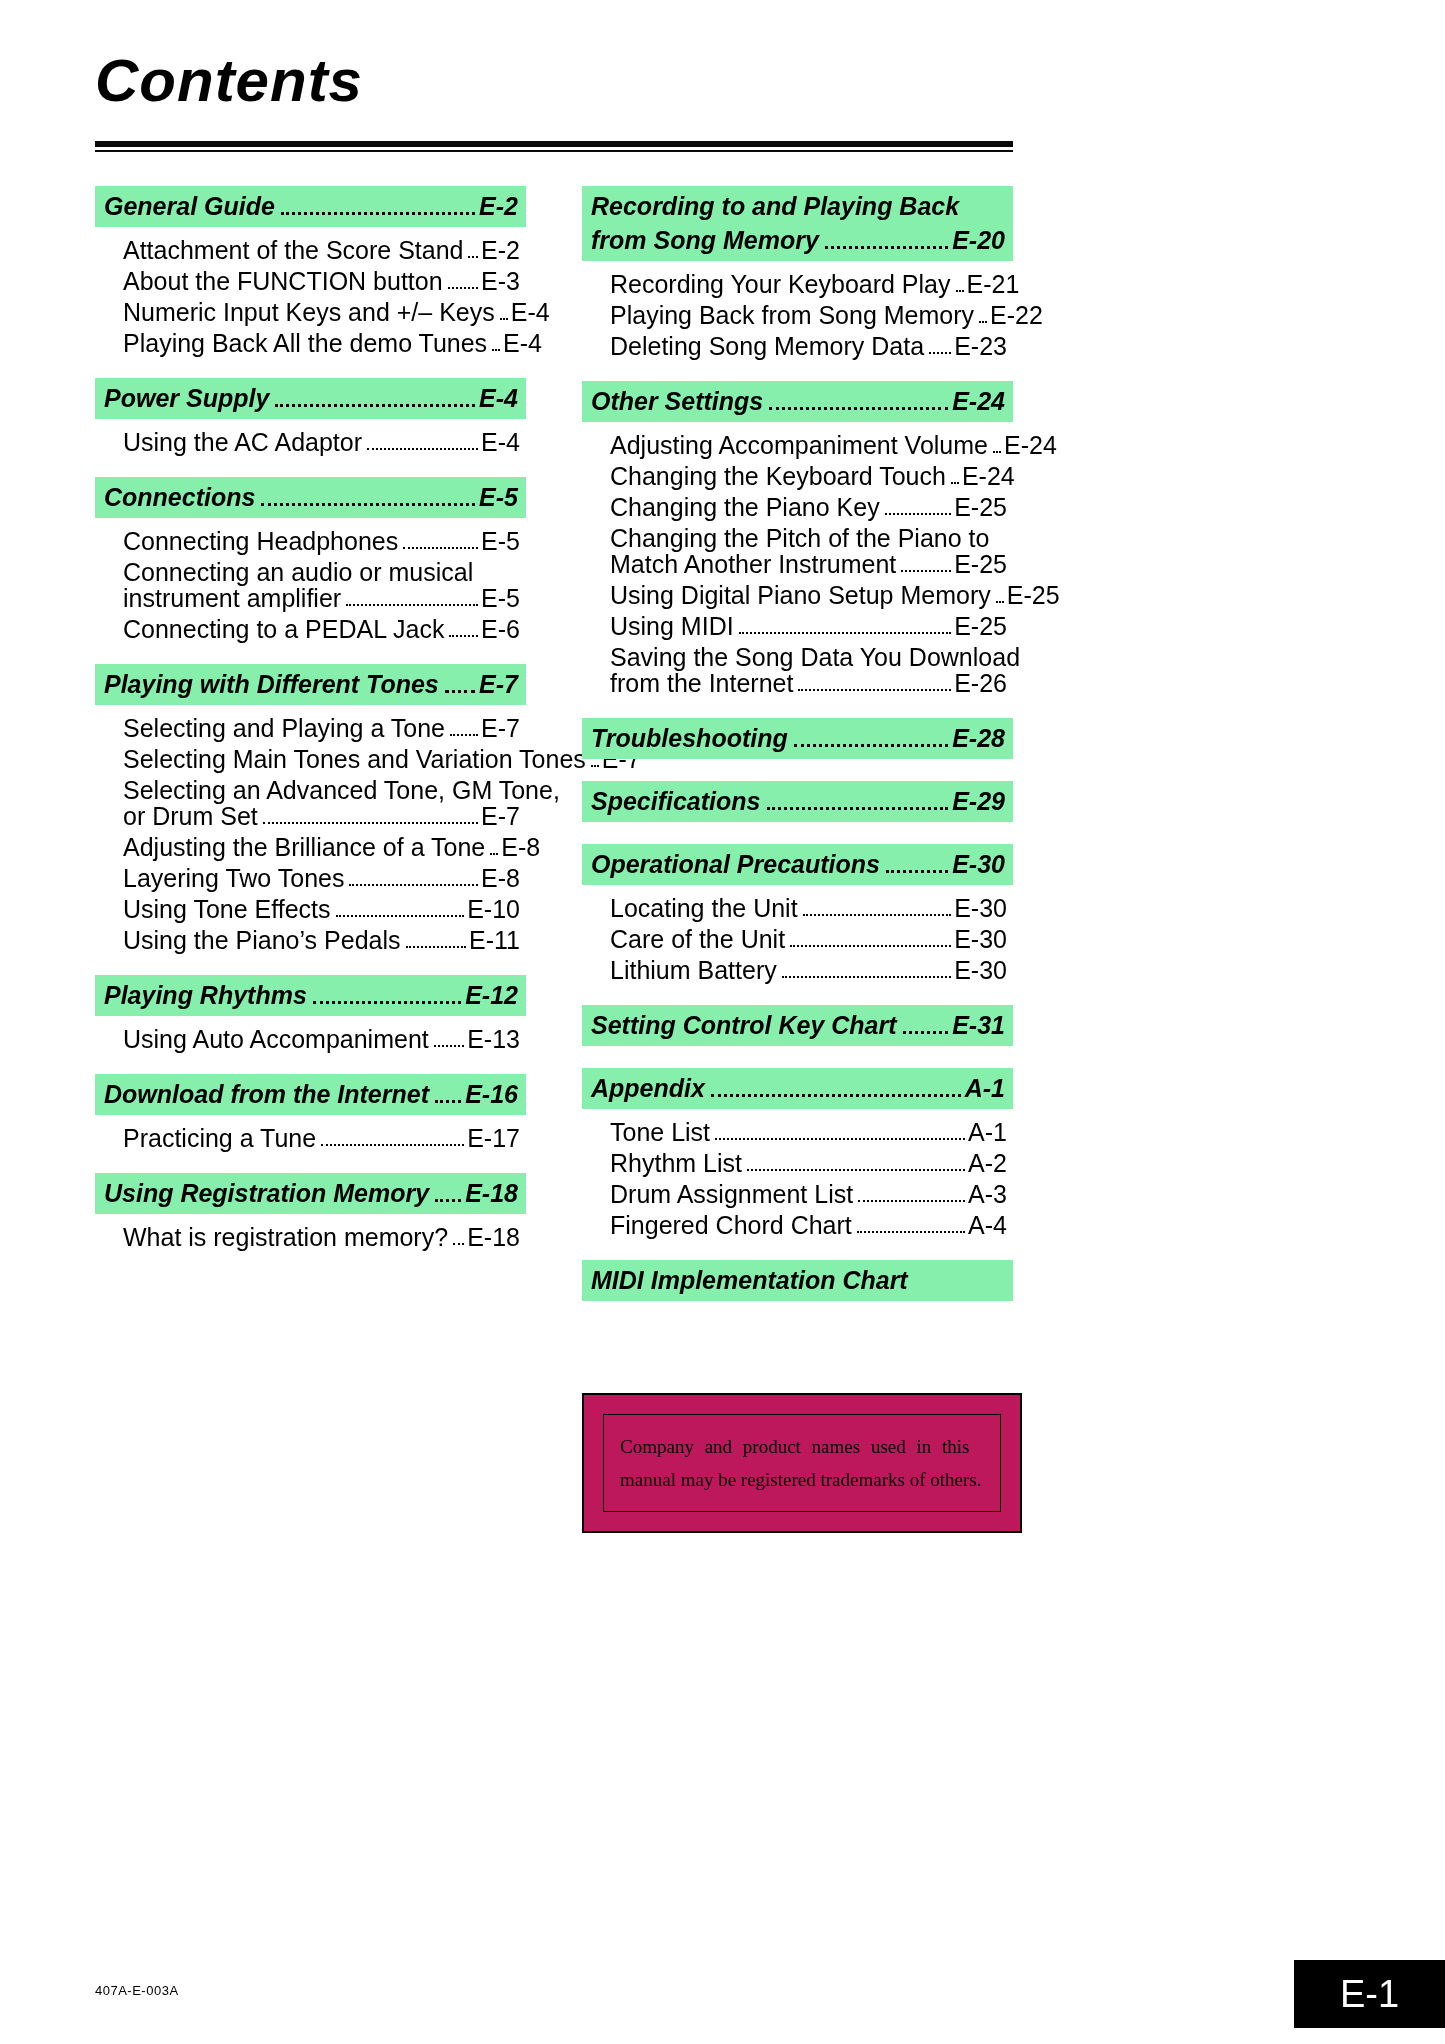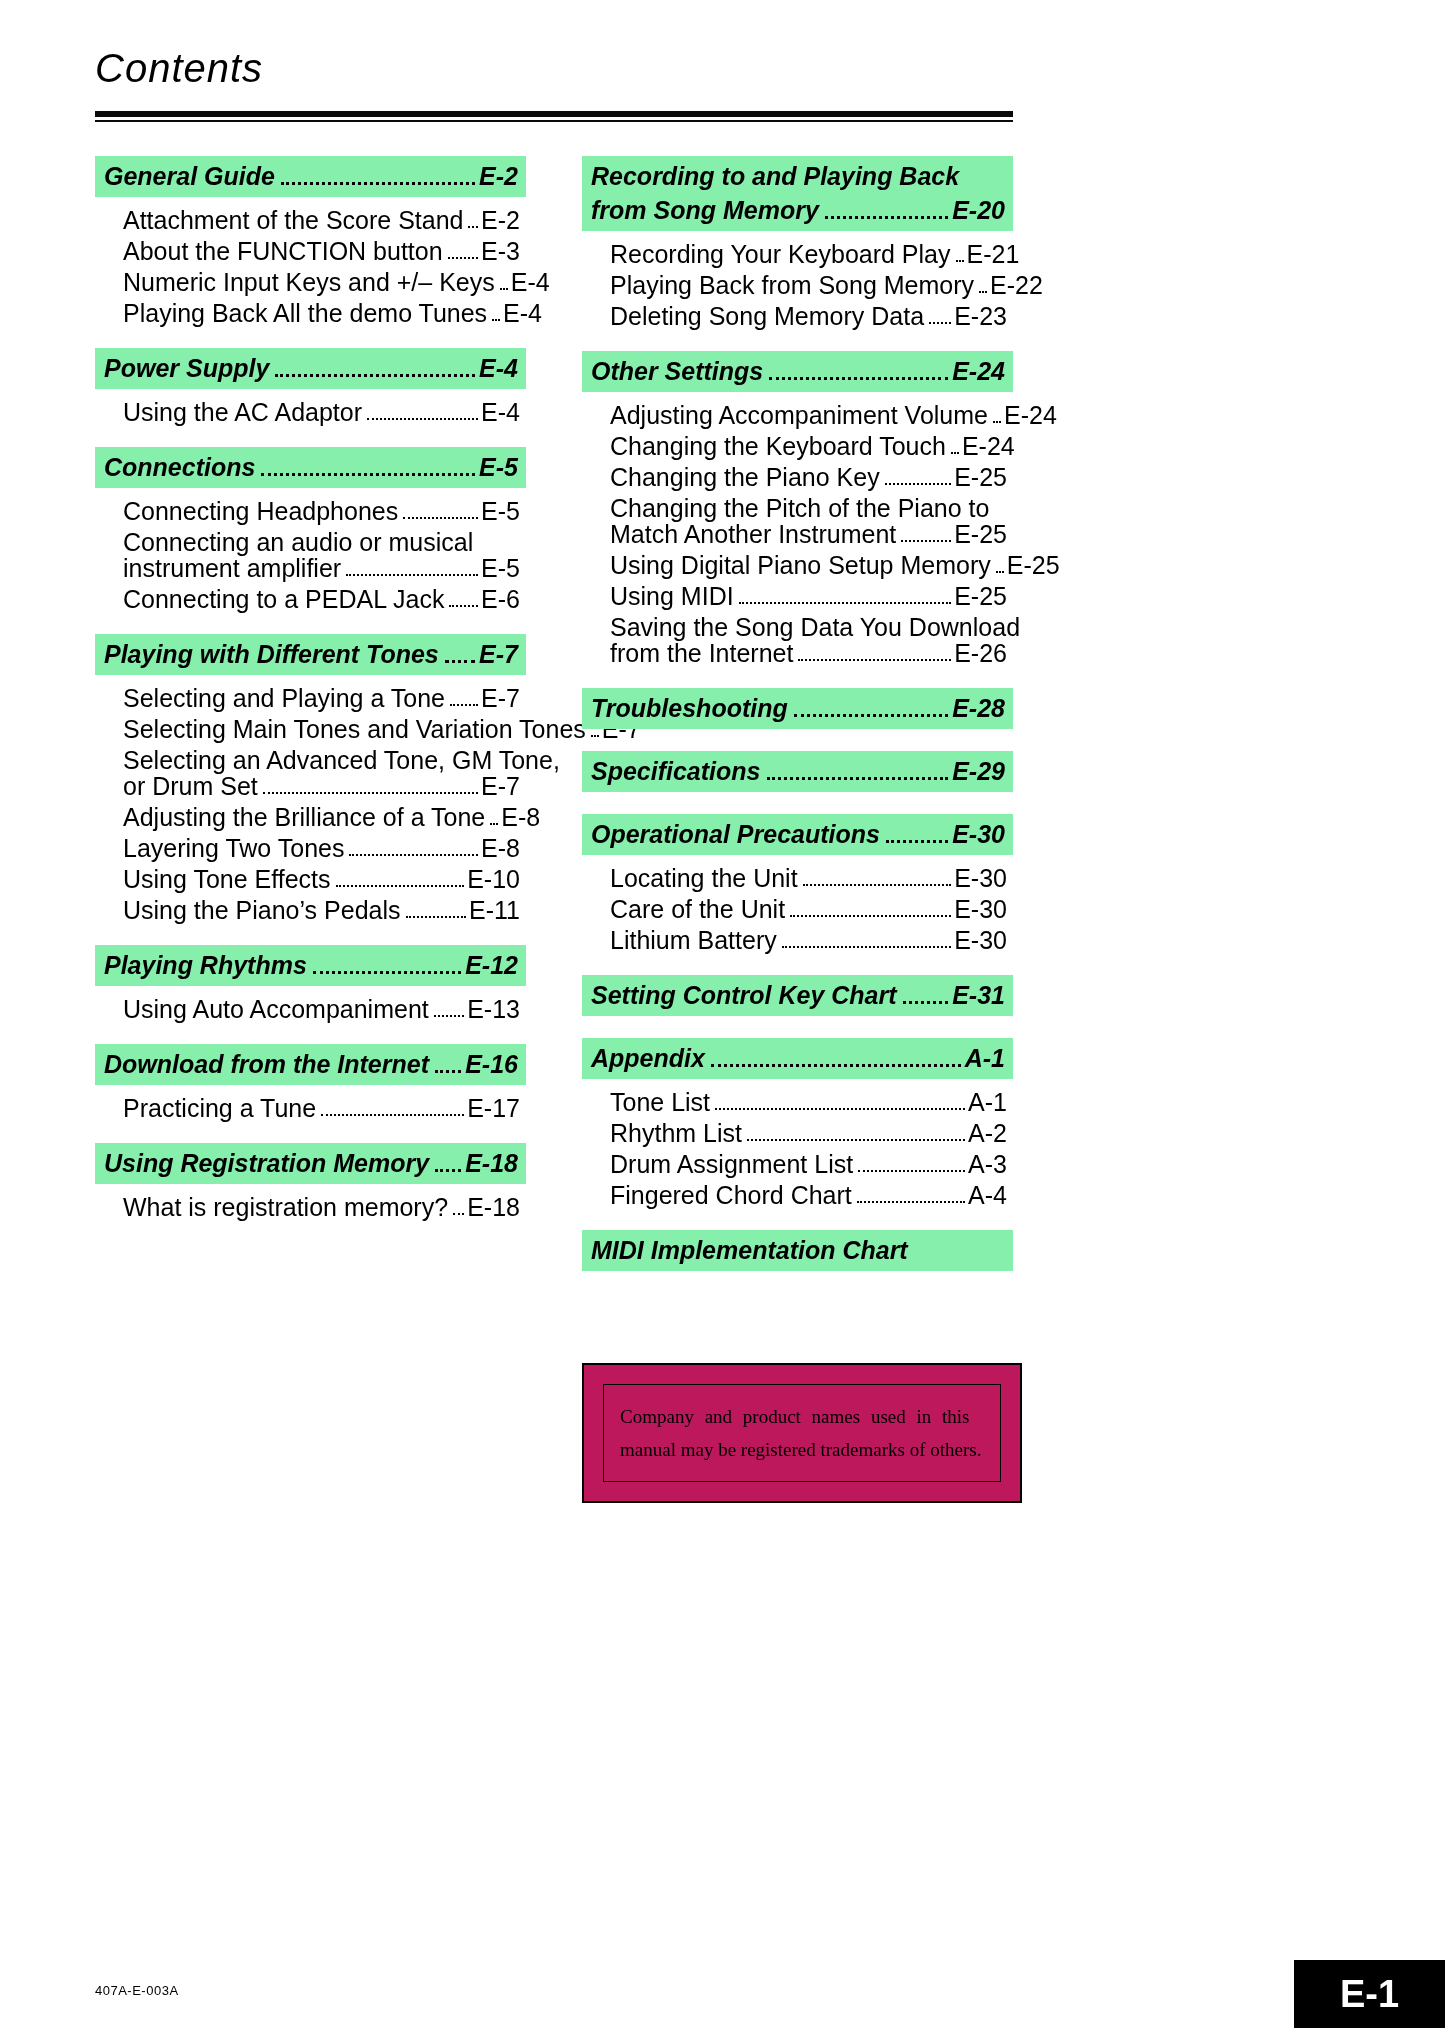--- a/index.html
+++ b/index.html
@@ -6,23 +6,23 @@
   html, body { background: #ffffff; }
   body {
     width: 1445px; height: 2044px;
     font-family: "Liberation Sans", "DejaVu Sans", sans-serif;
     color: #000;
   }
   .page { position: relative; width: 1445px; height: 2044px; overflow: hidden; background: #fff; }
   .content { padding: 46px 0 0 95px; width: 1013px; }
 
   .title {
-    font-style: italic; font-weight: normal;
-    font-size: 40px; letter-spacing: 1px;
-    margin-bottom: 20px;
+    font-style: italic; font-weight: bold;
+    font-size: 60px; letter-spacing: 1px;
+    margin-bottom: 26px;
   }
   .rule-thick { width: 918px; height: 6px; background: #0a0a0a; }
   .rule-thin  { width: 918px; height: 2px; background: #0a0a0a; margin-top: 3px; }
 
   .columns { display: flex; gap: 56px; margin-top: 34px; }
   .col { width: 431px; flex: 0 0 431px; }
 
   .toc-section { margin-bottom: 22px; }
   .section-header {
     background: #86efac;
@@ -69,21 +69,21 @@
 
   .footer-code {
     position: absolute; left: 95px; bottom: 46px;
     font-size: 13px; letter-spacing: 0.5px;
   }
   .page-badge {
     position: absolute; right: 0; bottom: 16px;
     width: 151px; height: 68px;
     background: #000; color: #fff;
     display: flex; align-items: center; justify-content: center;
-    font-weight: bold; font-size: 38px;
+    font-weight: normal; font-size: 38px;
   }
 </style>
 </head>
 <body>
 
 <div class="page">
   <div class="content">
     <h1 class="title">Contents</h1>
     <div class="rule-thick"></div>
     <div class="rule-thin"></div>

